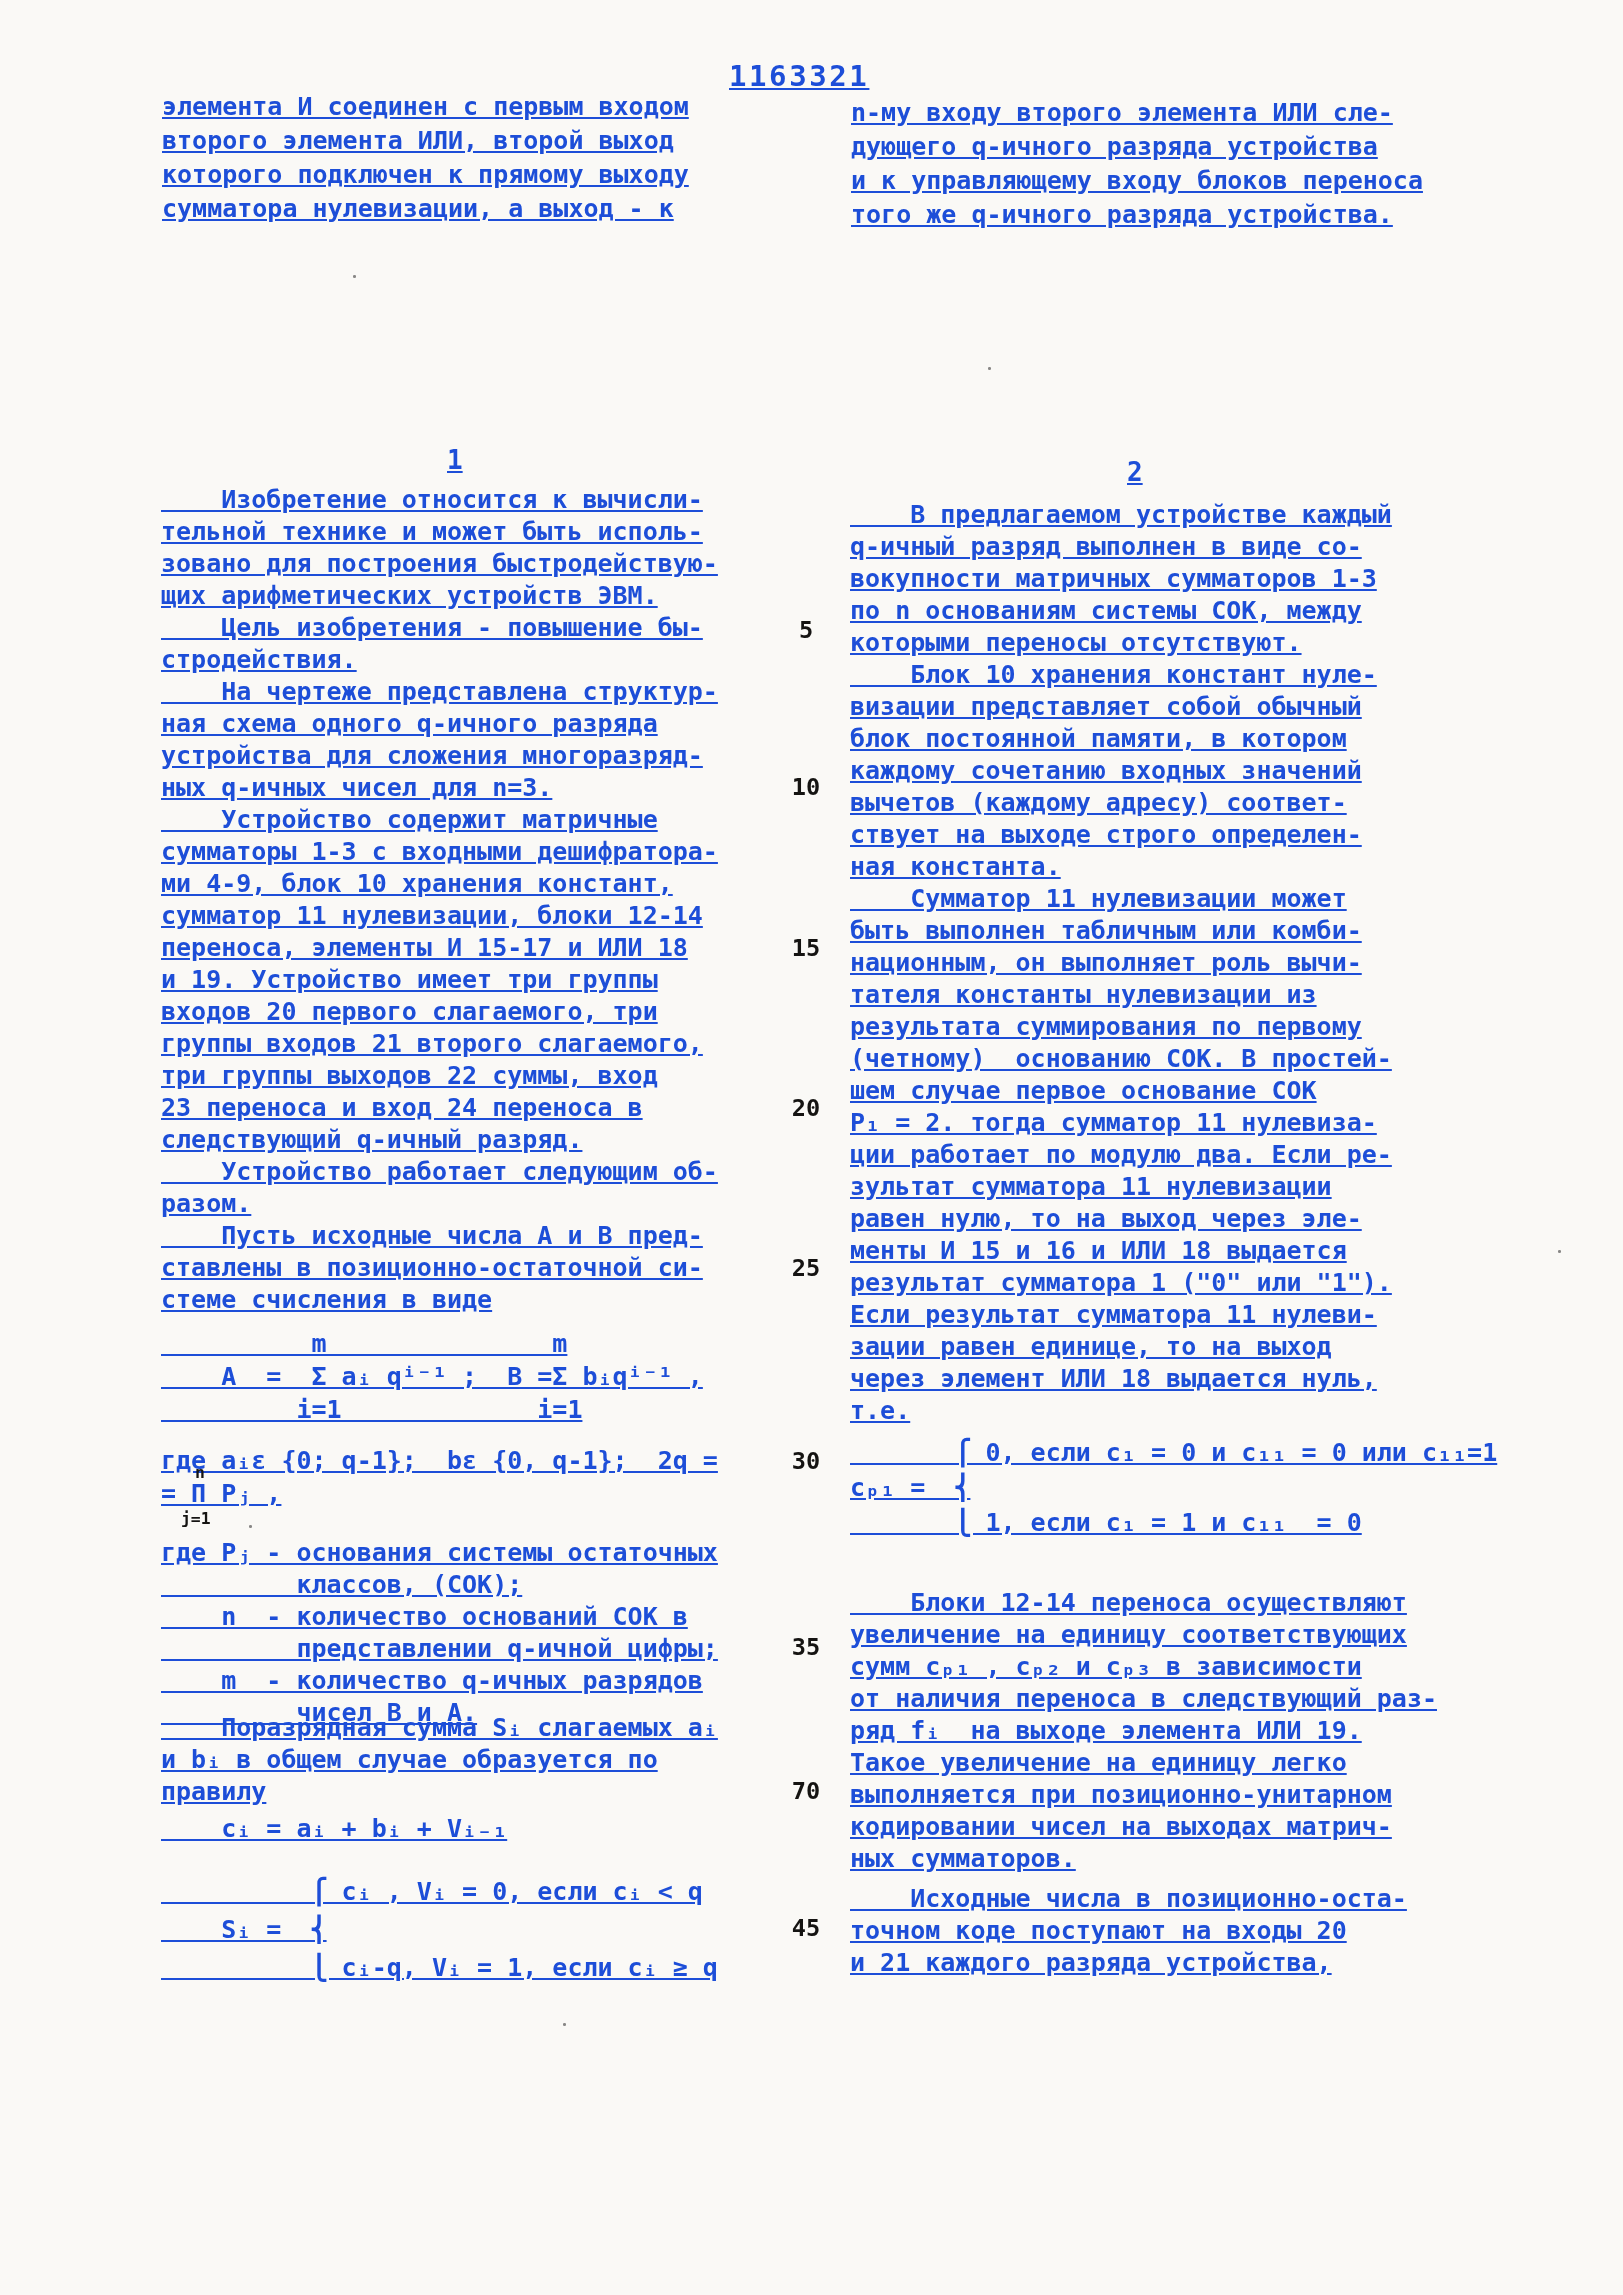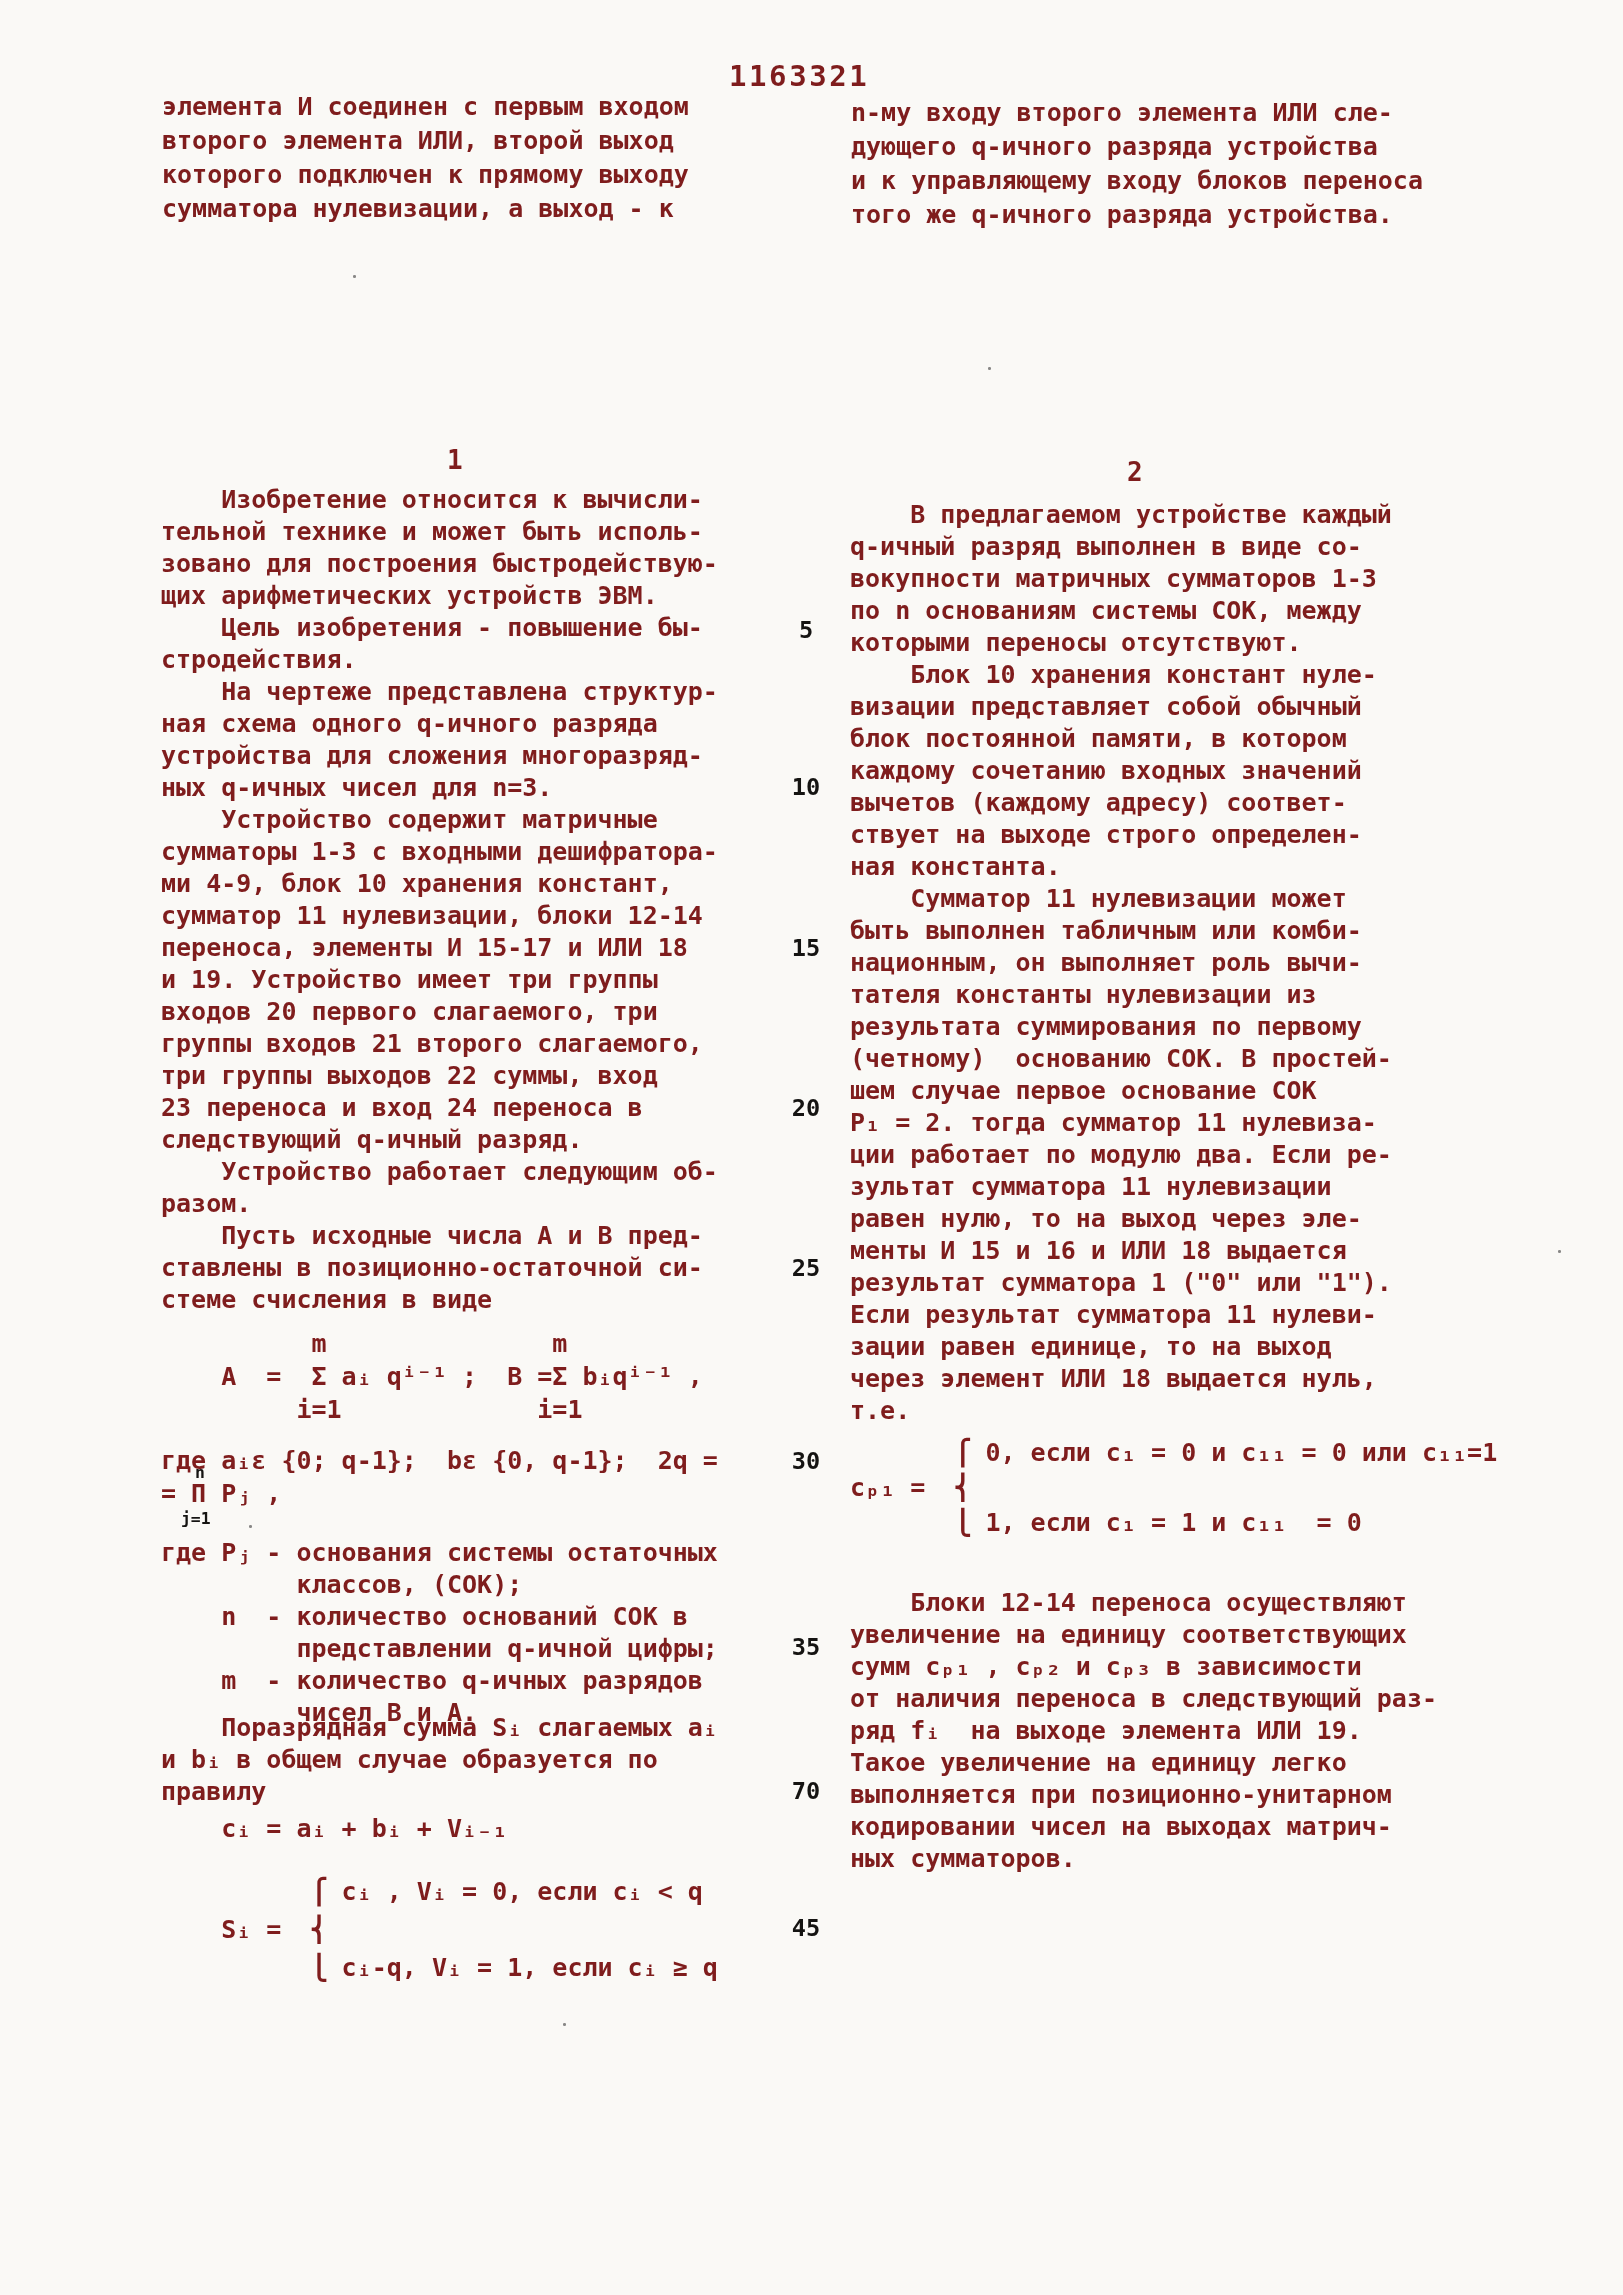--- a/index.html
+++ b/index.html
@@ -12,22 +12,23 @@
     overflow:hidden;
   }
   .page{position:absolute;inset:0;}
   .blk{
     position:absolute;
     white-space:pre;
     font-family:"DejaVu Sans Mono","DejaVu Sans",monospace;
     font-weight:700;
     font-size:25px;
     line-height:32px;
-    color:#7f1d1d;
+    color:#1d4ed8;
     letter-spacing:0px;
+    text-decoration:underline;
   }
   .toplh{line-height:34px;}
   .patnum{font-size:29px;letter-spacing:2.6px;}
   .colnum{font-size:26px;}
   .frm{line-height:33px;}
   .cases{line-height:35px;}
   .scases{line-height:38px;}
   .gut{
     position:absolute;
     left:783px;width:46px;
@@ -153,20 +154,23 @@
   <div class="blk" style="left:850px;top:1569px;margin-top:18px;">    Блоки 12-14 переноса осуществляют
 увеличение на единицу соответствующих
 сумм cₚ₁ , cₚ₂ и cₚ₃ в зависимости
 от наличия переноса в следствующий раз-
 ряд fᵢ  на выходе элемента ИЛИ 19.
 Такое увеличение на единицу легко
 выполняется при позиционно-унитарном
 кодировании чисел на выходах матрич-
 ных сумматоров.</div>
 
+  <div class="blk" style="left:850px;top:1883px;">    Исходные числа в позиционно-оста-
+точном коде поступают на входы 20
+и 21 каждого разряда устройства,</div>
 
   <div class="gut" style="top:617px;">5</div>
   <div class="gut" style="top:774px;">10</div>
   <div class="gut" style="top:935px;">15</div>
   <div class="gut" style="top:1095px;">20</div>
   <div class="gut" style="top:1255px;">25</div>
   <div class="gut" style="top:1448px;">30</div>
   <div class="gut" style="top:1634px;">35</div>
   <div class="gut" style="top:1778px;">70</div>
   <div class="gut" style="top:1915px;">45</div>

